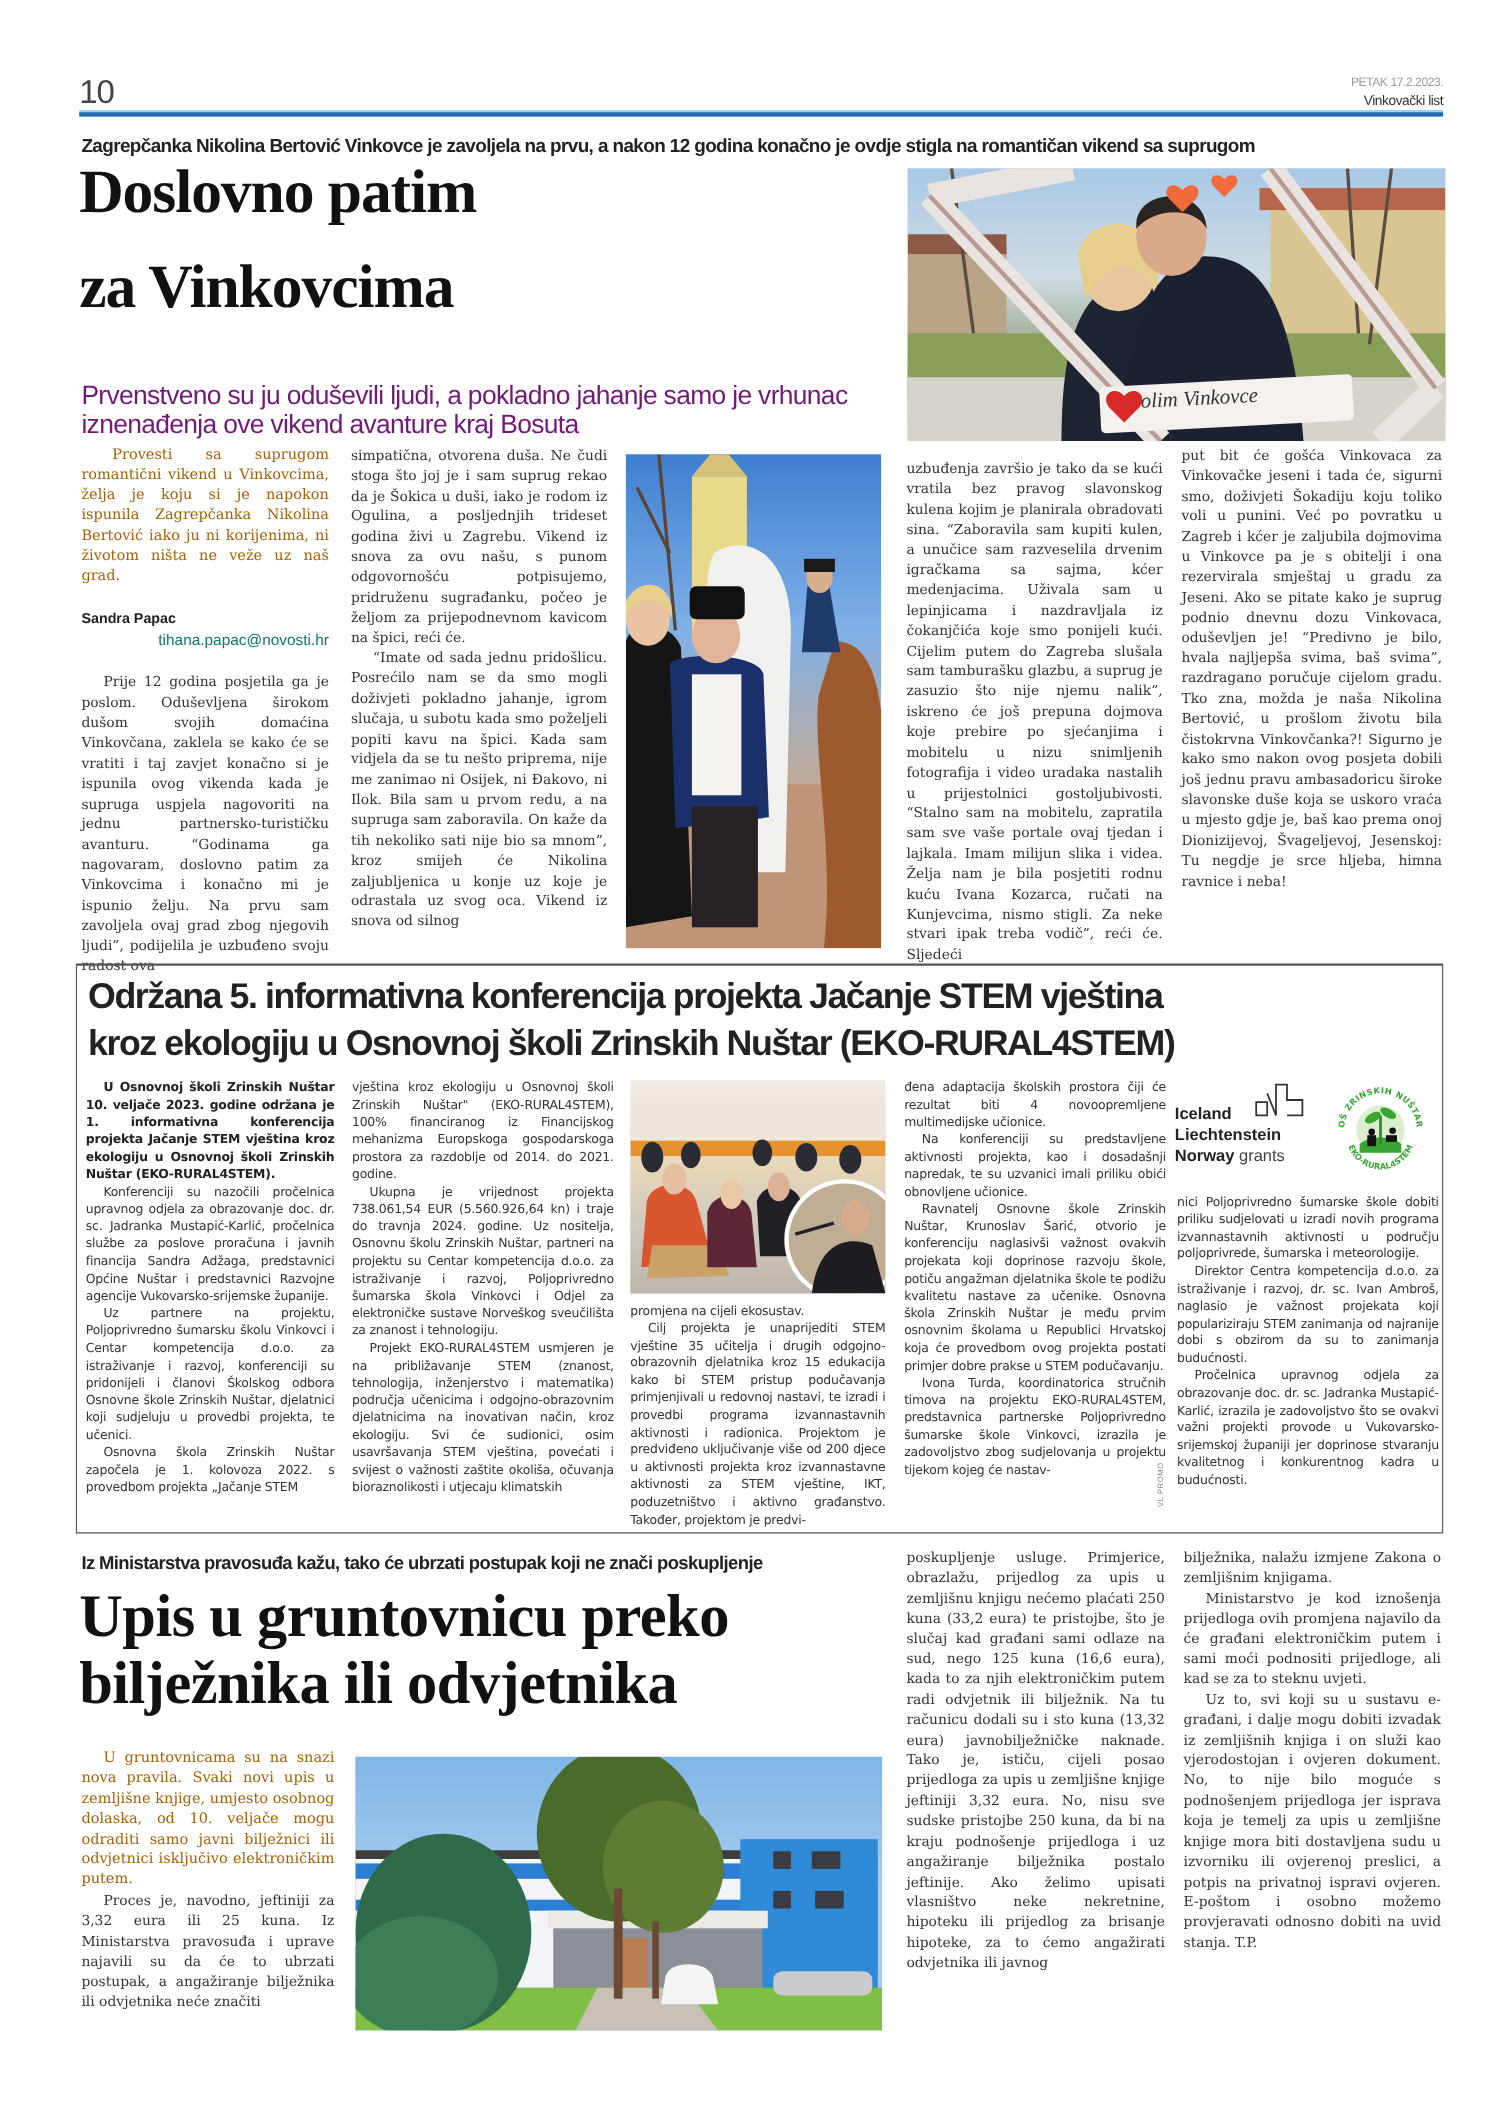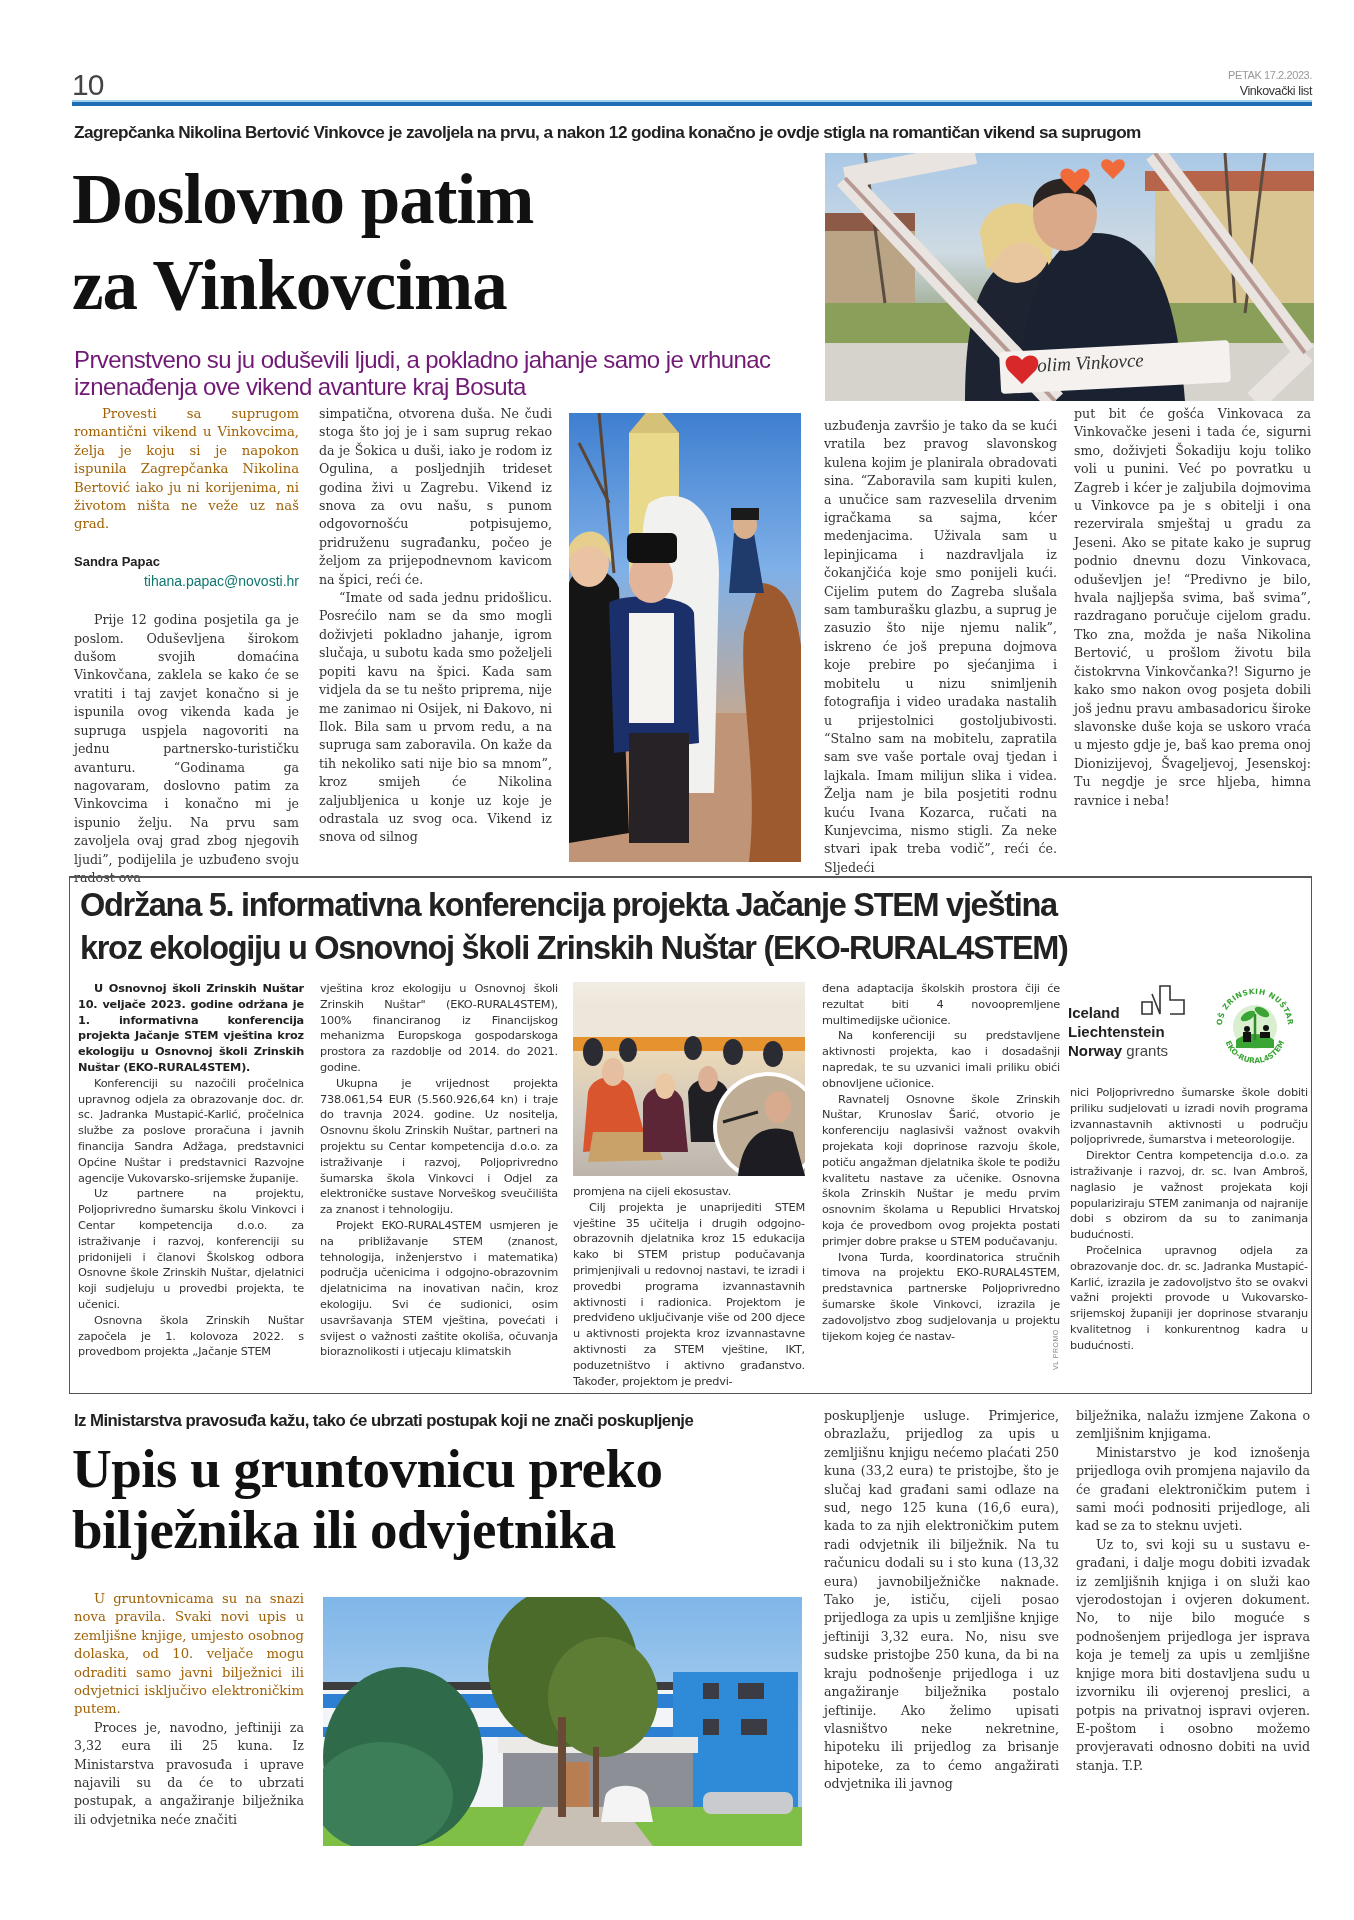--- a/index.html
+++ b/index.html
@@ -22,21 +22,21 @@
 </head>
 <body>
 
 <div class="abs cond" style="left:72px;top:68px;font-size:30px;font-weight:300;color:#444;letter-spacing:-1px">10</div>
 <div class="abs cond" style="right:42px;top:69px;font-size:11px;color:#999;text-align:left">PETAK 17.2.2023.</div>
 <div class="abs cond" style="right:42px;top:84px;font-size:12.5px;color:#333;text-align:right">Vinkovački list</div>
 <div class="abs" style="left:72px;top:100px;width:1240px;height:2px;background:#9fd0f0"></div>
 <div class="abs" style="left:72px;top:102px;width:1240px;height:4px;background:#1f6db3"></div>
 
 <div class="abs cond" style="left:74px;top:122px;width:1240px;font-size:17.2px;font-weight:bold;color:#222;white-space:nowrap;letter-spacing:-0.55px">Zagrepčanka Nikolina Bertović Vinkovce je zavoljela na prvu, a nakon 12 godina konačno je ovdje stigla na romantičan vikend sa suprugom</div>
-<div class="abs serif" style="left:72px;top:156px;font-size:71px;line-height:86px;font-weight:bold;color:#111;letter-spacing:-1px">
+<div class="abs serif" style="left:72px;top:132px;font-size:56px;line-height:86px;font-weight:bold;color:#111;letter-spacing:-1px">
   <div>Doslovno patim</div>
   <div>za Vinkovcima</div>
 </div>
 <div class="abs cond" style="left:74px;top:346px;width:740px;font-size:24px;line-height:27px;color:#701a75;letter-spacing:-0.6px">Prvenstveno su ju oduševili ljudi, a pokladno jahanje samo je vrhunac iznenađenja ove vikend avanture kraj Bosuta</div>
 
 <div class="abs photo" style="left:825px;top:153px;width:489px;height:248px;background:linear-gradient(180deg,#a9c8e6 0%,#cfdbe3 40%,#8c9a72 75%,#c9c9c3 100%)">
   <svg width="489" height="248" viewBox="0 0 489 248">
     <rect x="0" y="70" width="90" height="80" fill="#b9a486"></rect>
     <rect x="0" y="60" width="90" height="18" fill="#8d5a48"></rect>
     <rect x="330" y="30" width="159" height="130" fill="#d9c591"></rect>
@@ -207,21 +207,21 @@
     <text font-family="DejaVu Sans, sans-serif" font-size="7.5" font-weight="bold" fill="#3aa535" letter-spacing="0.5">
       <textPath href="#topArc" startOffset="50%" text-anchor="middle">OŠ ZRINSKIH NUŠTAR</textPath>
     </text>
     <text font-family="DejaVu Sans, sans-serif" font-size="7.5" font-weight="bold" fill="#3aa535">
       <textPath href="#botArc" startOffset="50%" text-anchor="middle">EKO-RURAL4STEM</textPath>
     </text>
   </svg>
 </div>
 
 <div class="abs stem" style="left:1070px;top:1085px;width:238px">
-  <p style="text-indent:0">nici Poljoprivredno šumarske škole dobiti priliku sudjelovati u izradi novih programa izvannastavnih aktivnosti u području poljoprivrede, šumarstva i meteorologije.</p>
+  <p style="text-indent:0">nici Poljoprivredno šumarske škole dobiti priliku sudjelovati u izradi novih programa izvannastavnih aktivnosti u području poljoprivrede, šumarska i meteorologije.</p>
   <p>Direktor Centra kompetencija d.o.o. za istraživanje i razvoj, dr. sc. Ivan Ambroš, naglasio je važnost projekata koji populariziraju STEM zanimanja od najranije dobi s obzirom da su to zanimanja budućnosti.</p>
   <p>Pročelnica upravnog odjela za obrazovanje doc. dr. sc. Jadranka Mustapić-Karlić, izrazila je zadovoljstvo što se ovakvi važni projekti provode u Vukovarsko-srijemskoj županiji jer doprinose stvaranju kvalitetnog i konkurentnog kadra u budućnosti.</p>
 </div>
 
 <div class="abs cond" style="left:74px;top:1411px;width:740px;font-size:16.8px;font-weight:bold;color:#222;white-space:nowrap;letter-spacing:-0.55px">Iz Ministarstva pravosuđa kažu, tako će ubrzati postupak koji ne znači poskupljenje</div>
 <div class="abs serif" style="left:72px;top:1438px;font-size:55px;line-height:61px;font-weight:bold;color:#111;letter-spacing:-0.5px">
   <div>Upis u gruntovnicu preko</div>
   <div>bilježnika ili odvjetnika</div>
 </div>
 

